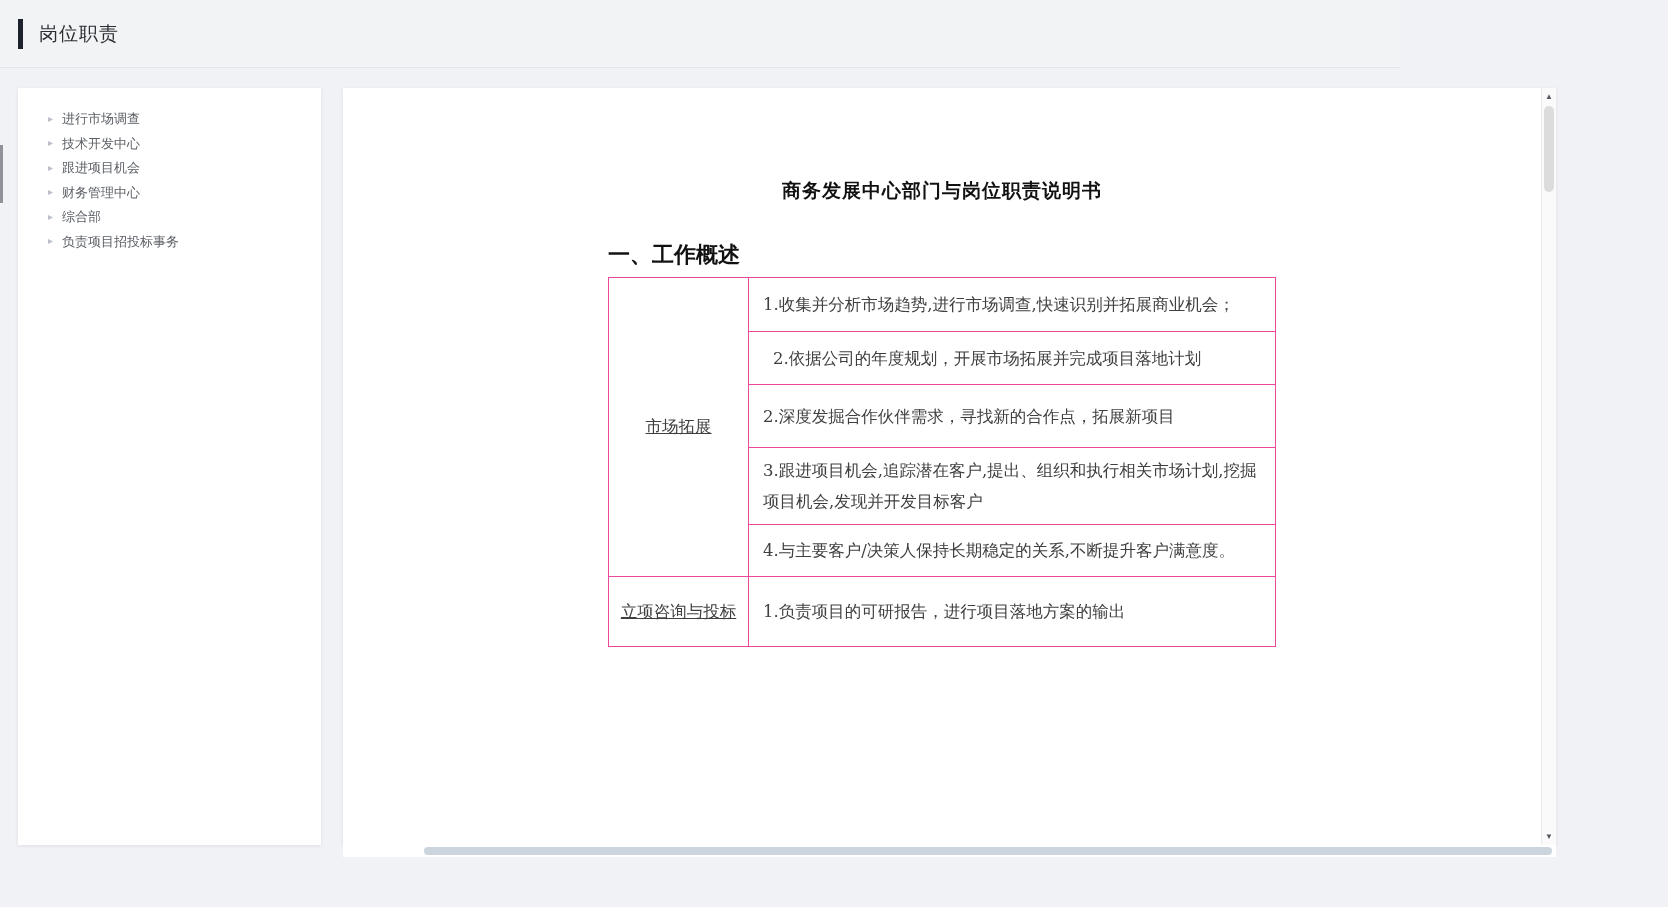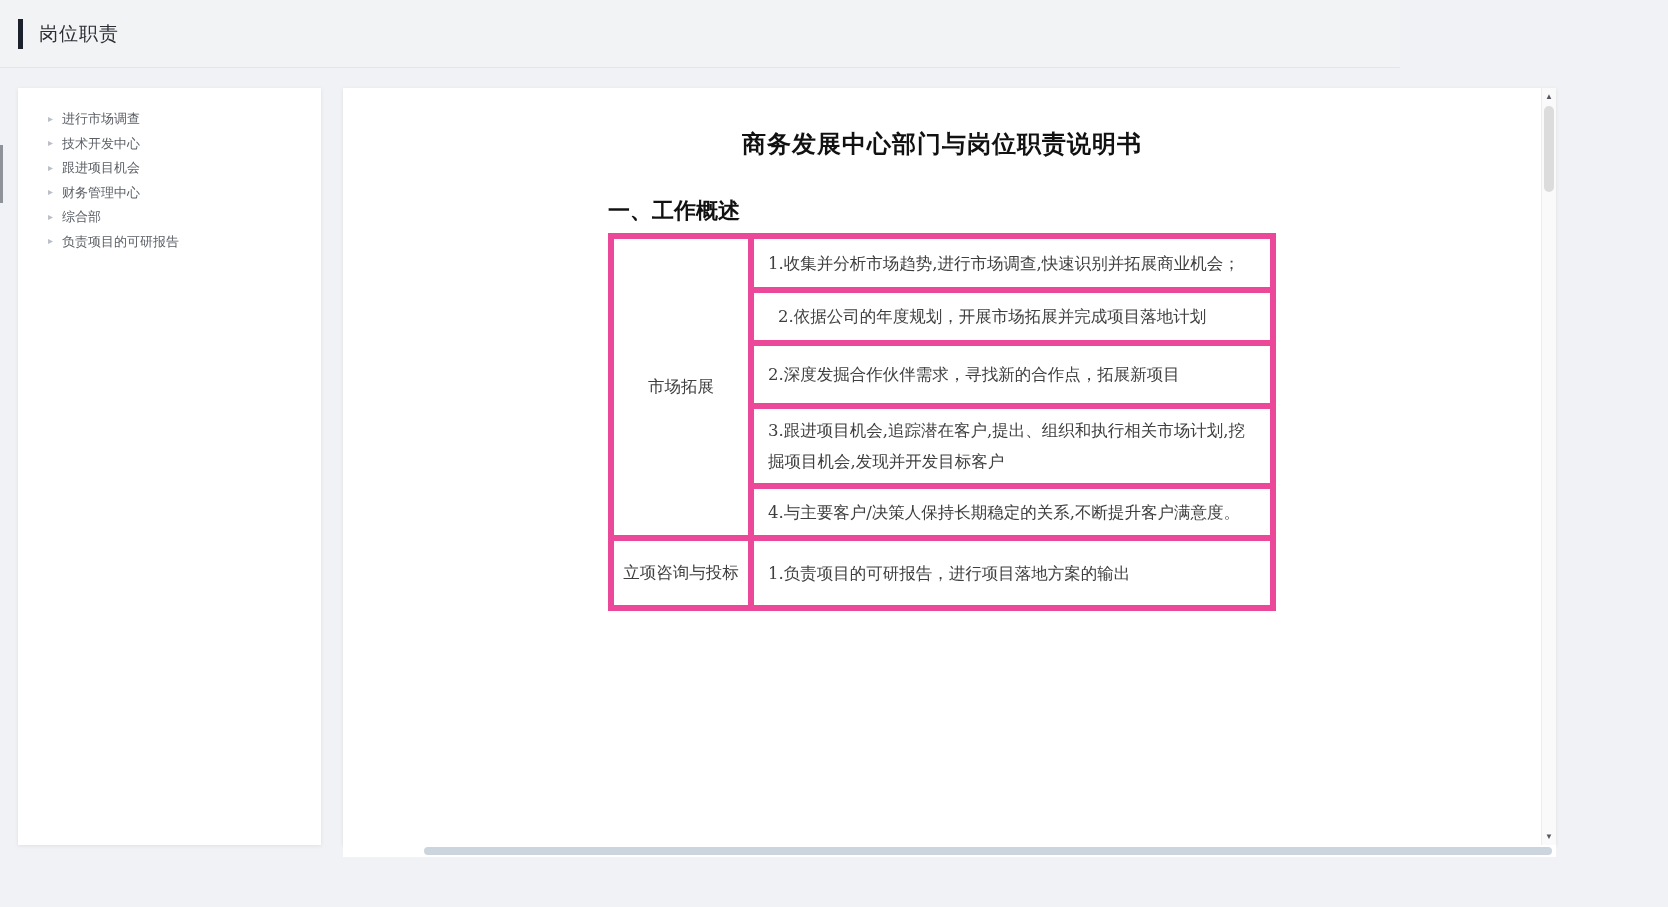--- a/index.html
+++ b/index.html
@@ -60,22 +60,22 @@
   .doc-area {
     position:absolute; left:0; top:0; width:1198px; height:757px;
     overflow:hidden;
   }
   .document {
     width:668px; margin:0 auto;
     font-family:"DejaVu Serif","Liberation Serif",serif;
     color:#3f3f3f;
   }
   .doc-title {
-    margin-top:40px; text-align:center;
-    font-size:24px; font-weight:bold; color:#111;
+    margin-top:90px; text-align:center;
+    font-size:19px; font-weight:bold; color:#111;
     letter-spacing:1px;
   }
   .doc-h2 {
     font-size:22px; font-weight:bold; color:#111;
   }
   .doc-h2.first { margin-top:36px; }
   .doc-h2.second { margin-top:57px; }
   .overview-box {
     margin-top:30px;
     border:1px solid #404040;
@@ -85,27 +85,27 @@
   .overview-box p {
     font-size:16.5px; line-height:36px; text-align:justify; color:#3f3f3f;
   }
   .duties-table {
     margin-top:7px;
     border-collapse:collapse;
     width:668px;
     table-layout:fixed;
   }
   .duties-table td {
-    border:6px solid #ec4899;
+    border:1px solid #ec4899;
     font-size:16.5px;
     vertical-align:middle;
     color:#3f3f3f;
   }
   .cat-cell {
-    width:140px; text-align:center;
+    width:140px; text-align:center;text-decoration:underline;
   }
   .duty-cell {
     padding:6px 10px 6px 14px; line-height:31px;
   }
   tr.r1 td { height:54px; }
   tr.r2 td { height:53px;padding-left:24px; }
   tr.r3 td { height:63px; }
   tr.r4 td { height:77px;margin-left:20px; }
   tr.r5 td { height:52px; }
   tr.r6 td { height:70px; }
@@ -163,21 +163,21 @@
   <div class="tree-item">
     <span class="caret">▸</span>
     <span class="tree-label">财务管理中心</span>
   </div>
   <div class="tree-item">
     <span class="caret">▸</span>
     <span class="tree-label">综合部</span>
   </div>
   <div class="tree-item">
     <span class="caret">▸</span>
-    <span class="tree-label">负责项目的可研报告</span>
+    <span class="tree-label">负责项目招投标事务</span>
   </div>
 </aside>
 
 <main class="content-panel">
   <div class="doc-area">
     <div class="document">
       <div class="doc-title">商务发展中心部门与岗位职责说明书</div>
 
       <div class="doc-h2 first">一、工作概述</div>
 

